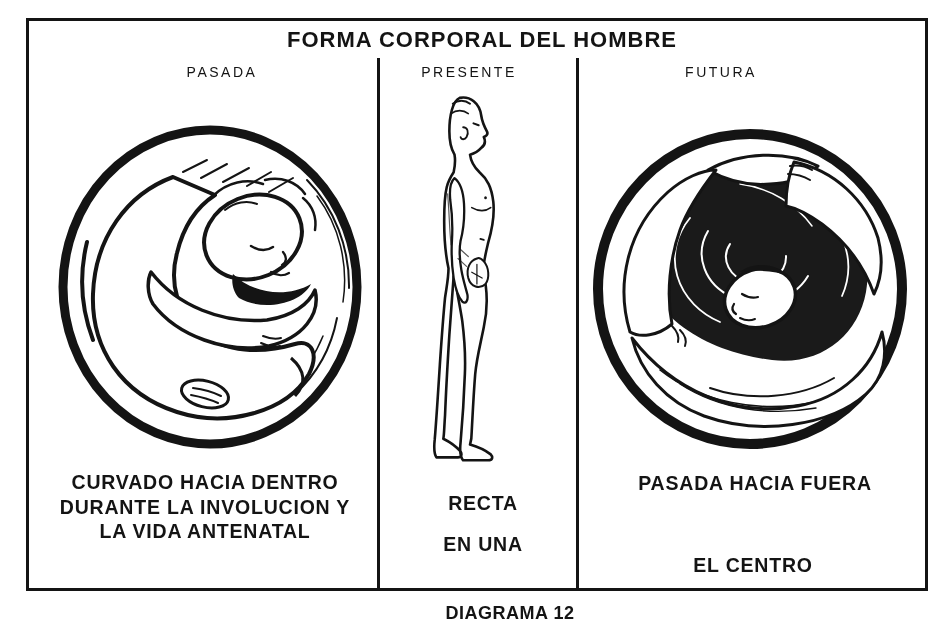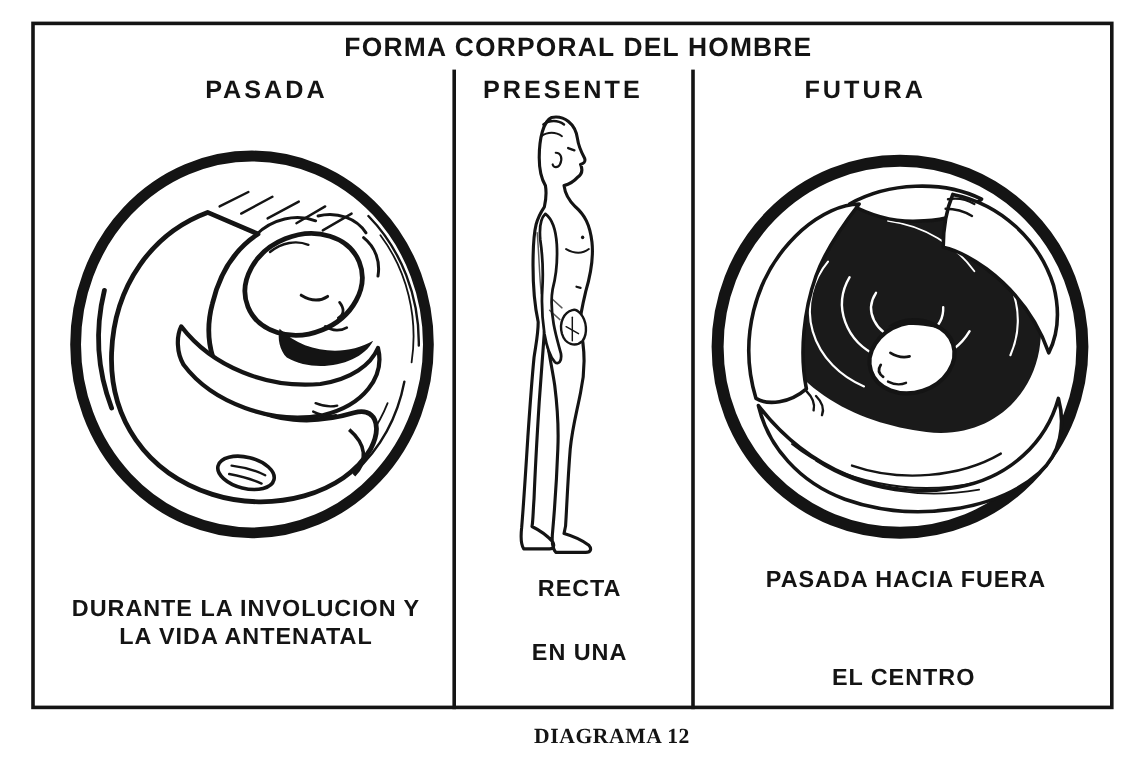--- a/index.html
+++ b/index.html
@@ -13,29 +13,29 @@
   }
   .title{
     position:absolute;left:26px;top:27px;width:912px;text-align:center;
     font-size:22px;font-weight:700;letter-spacing:1px;white-space:nowrap;
   }
   .divider{position:absolute;top:58px;height:533px;width:2.5px;background:#141414;}
   .divider.left{left:377px;}
   .divider.right{left:576px;}
   .col-header{
     position:absolute;top:64px;transform:translateX(-50%);
-    font-size:21px;font-weight:700;letter-spacing:2.5px;white-space:nowrap;
+    font-size:14px;font-weight:400;letter-spacing:2.5px;white-space:nowrap;
   }
   .cap{
     position:absolute;transform:translateX(-50%);
     font-size:19.5px;font-weight:700;letter-spacing:0.8px;line-height:1;white-space:nowrap;
   }
   .footer{
     position:absolute;left:510px;top:603px;transform:translateX(-50%);
-    font-size:18px;font-weight:700;letter-spacing:0.5px;white-space:nowrap;font-family:Liberation Serif, serif;
+    font-size:18px;font-weight:700;letter-spacing:0.5px;white-space:nowrap;
   }
   .art{position:absolute;}
   svg *{vector-effect:non-scaling-stroke;}
 </style>
 </head>
 <body>
 
 <div class="stage">
 
   <div class="frame"></div>
@@ -169,24 +169,25 @@
       <ellipse cx="170" cy="172" rx="36" ry="29" fill="#ffffff" stroke="#141414" stroke-width="3.5"></ellipse>
     </g>
     <path d="M 150 146 C 162 136 186 136 198 150 C 186 144 162 144 150 146 Z" fill="#141414"></path>
     <g stroke="#141414" fill="none" stroke-linecap="round">
       <path d="M 152 168 q 8 5 16 3" stroke-width="2.2"></path>
       <path d="M 144 178 q -4 6 2 10" stroke-width="2.2"></path>
       <path d="M 150 192 q 8 4 15 1" stroke-width="2"></path>
     </g>
   </svg>
 
+  <div class="cap" style="left:205px;top:473px">CURVADO HACIA DENTRO</div>
   <div class="cap" style="left:205px;top:522px">LA VIDA ANTENATAL</div>
   <div class="cap" style="left:205px;top:498px">DURANTE LA INVOLUCION Y</div>
 
-  <div class="cap" style="left:483px;top:482px">RECTA</div>
+  <div class="cap" style="left:483px;top:494px">RECTA</div>
   <div class="cap" style="left:483px;top:535px">EN UNA</div>
 
   <div class="cap" style="left:755px;top:474px">PASADA HACIA FUERA</div>
   <div class="cap" style="left:753px;top:556px">EL CENTRO</div>
 
   <div class="footer">DIAGRAMA 12</div>
 
 </div>
 
 </body></html>

